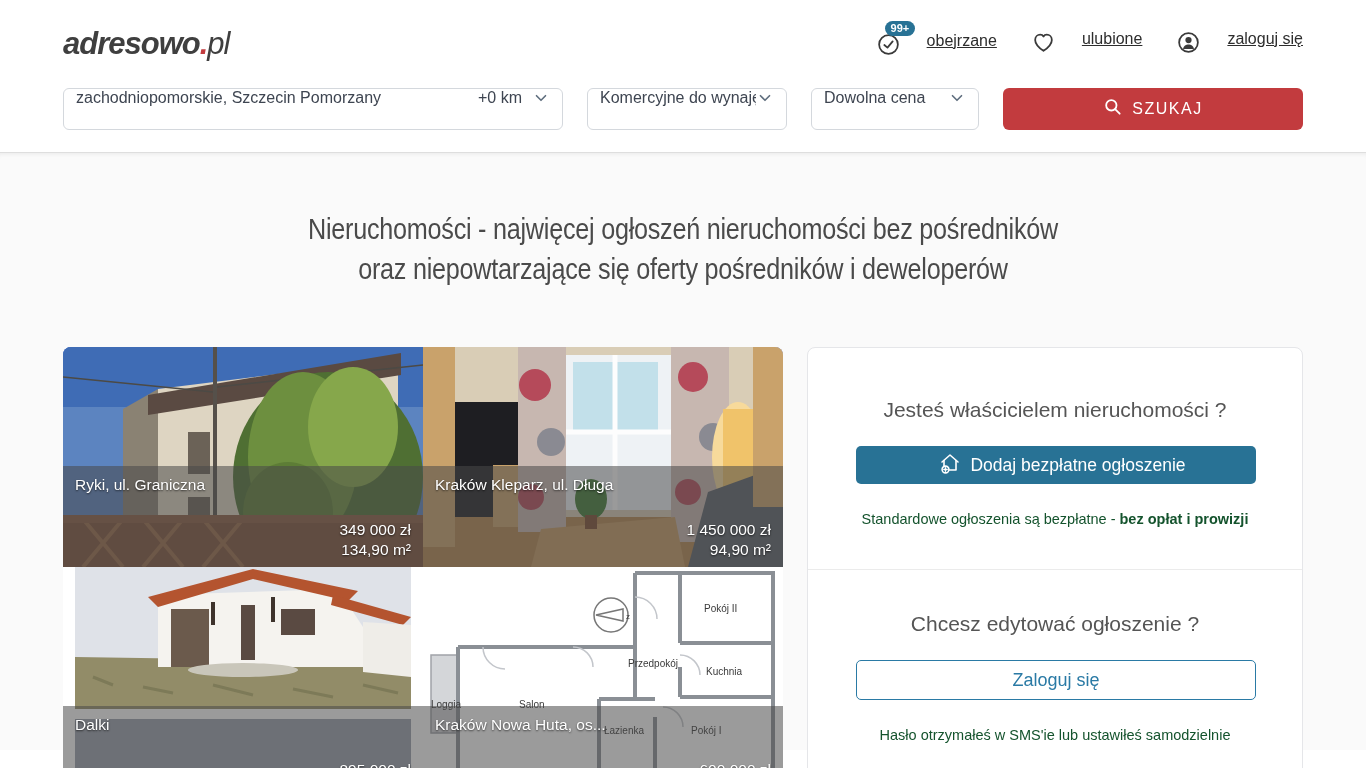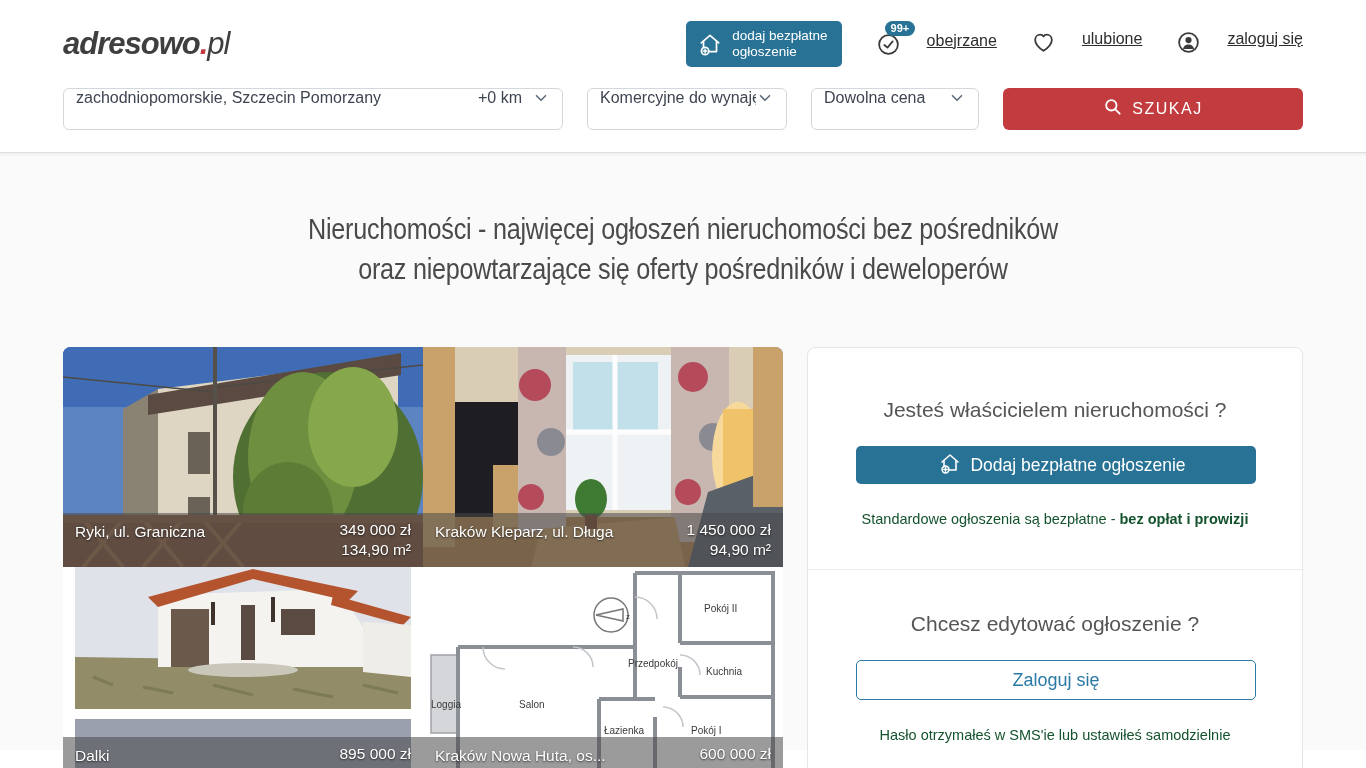--- a/index.html
+++ b/index.html
@@ -44,21 +44,21 @@
 
   .content { display:flex; gap:24px; margin-top:58px; align-items:flex-start; }
 
   
   .grid { width:720px; display:flex; flex-wrap:wrap; border-radius:8px; overflow:hidden; }
   .card { width:360px; height:220px; position:relative; cursor:pointer; background:#1d4ed8; }
   .card svg.photo { display:block; width:360px; height:220px; }
   .overlay { position:absolute; left:0; right:0; bottom:0; min-height:50px; background:rgba(72,72,72,.55);
              color:#fff; display:flex; justify-content:space-between; align-items:flex-start; padding:7px 12px; }
   .card-title { font-size:15.5px; margin-top:3px; text-shadow:0 1px 2px rgba(0,0,0,.65); white-space:nowrap; }
-  .price-col { text-align:right; font-size:15.5px; line-height:20px; text-shadow:0 1px 2px rgba(0,0,0,.65); }
+  .price-col { text-align:right; font-size:15.5px; line-height:20px; text-shadow:0 1px 2px rgba(0,0,0,.65);margin-top:47px; }
 
   
   .panel { width:496px; background:#fff; border:1px solid #e5e6e9; border-radius:8px; height:432px; }
   .panel-section { text-align:center; padding:50px 48px 42px; }
   .panel-section.second { padding-top:42px; }
   .panel h2 { font-size:21px; font-weight:400; color:#555; margin-bottom:24px; }
   .divider { border:0; border-top:1px solid #ebebeb; }
   .btn-teal { width:400px; height:38px; margin:0 auto; background:#287295; border:none; border-radius:5px;
               color:#fff; font-size:17.5px; display:flex; align-items:center; justify-content:center; gap:8px;
               cursor:pointer; font-family:inherit;padding-left:12px; }
@@ -70,34 +70,20 @@
 </style>
 </head>
 <body>
 
 <header>
   <div class="container header-inner">
     <div class="logo">
       <span class="main">adresowo</span><span class="dot">.</span><span class="tld">pl</span>
     </div>
     <nav class="header-nav">
-      <button class="add-btn">
-        <span class="icon-wrap">
-          <svg width="26" height="26" viewBox="0 0 24 24" fill="none" stroke="#fff" stroke-width="1.6" stroke-linecap="round" stroke-linejoin="round">
-            <path d="M4 11 L12 4 L20 11"></path>
-              <path d="M6 9.5 V19 H18 V9.5"></path>
-            <circle cx="7.5" cy="18.5" r="3.4" fill="#287295"></circle>
-            <path d="M7.5 16.8 V20.2 M5.8 18.5 H9.2" stroke-width="1.4"></path>
-          </svg>
-        </span>
-        <span>
-          <span>dodaj bezpłatne</span><br>
-          <span>ogłoszenie</span>
-        </span>
-      </button>
       <div class="nav-item">
         <span class="icon-wrap">
           <svg width="25" height="25" viewBox="0 0 24 24" fill="none" stroke="#3a3a3a" stroke-width="1.7" stroke-linecap="round" stroke-linejoin="round">
             <circle cx="12" cy="12" r="9"></circle>
               <path d="M8 12.5 L11 15 L16 9"></path>
           </svg>
           <span class="badge">99+</span>
         </span>
         <span>obejrzane</span>
       </div>

